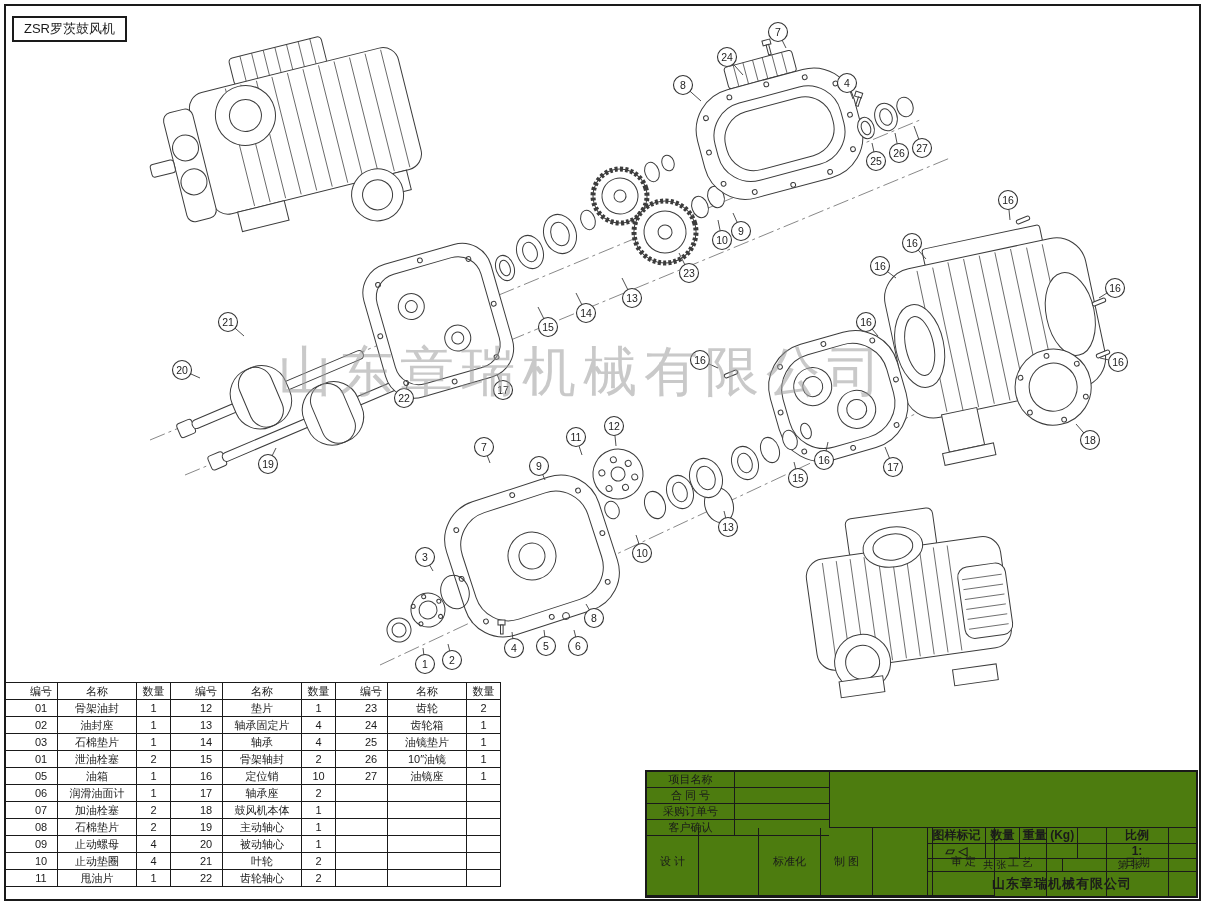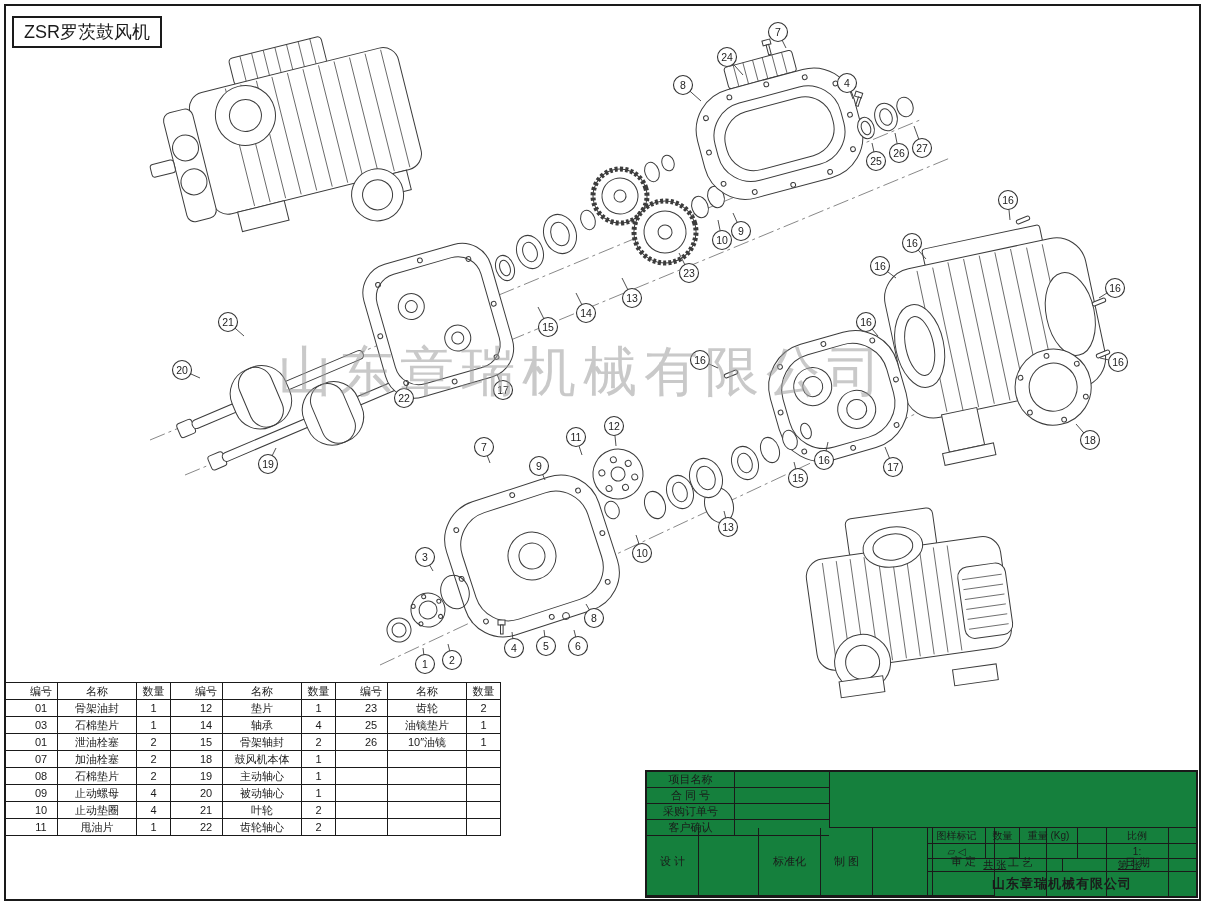--- a/index.html
+++ b/index.html
@@ -1,55 +1,55 @@
 <!DOCTYPE html>
 <html><head>
 <meta charset="utf-8">
 <style>
   html,body{margin:0;padding:0;background:#e9e9e9;}
   .page{position:relative;width:1205px;height:905px;background:#fff;
         font-family:"Liberation Sans", sans-serif;color:#1a1a1a;overflow:hidden;}
   .frame{position:absolute;left:4px;top:4px;right:4px;bottom:4px;border:2px solid #1a1a1a;pointer-events:none;}
   .label-box{position:absolute;left:12px;top:16px;border:2px solid #1a1a1a;background:#fff;
-             padding:2px 10px;font-size:18px;z-index:5;}
+             padding:2px 10px;font-size:13px;z-index:5;}
   .drawing-svg{position:absolute;left:0;top:0;z-index:1;}
   .watermark{position:absolute;left:278px;top:336px;z-index:2;font-size:54px;letter-spacing:7px;
              color:#9d9d9d;opacity:.55;white-space:nowrap;pointer-events:none;}
   
   .parts-table{position:absolute;left:5px;top:682px;z-index:3;background:#fff;}
   .parts-table table{border-collapse:collapse;table-layout:fixed;}
   .parts-table th,.parts-table td{border:1px solid #1a1a1a;height:16px;padding:0 1px;
       font-size:11px;font-weight:normal;text-align:center;white-space:nowrap;overflow:hidden;}
   .parts-table .c0{width:30px;padding-left:20px;} .parts-table .c1{width:76px;} .parts-table .c2{width:31px;}
   
   .tb{position:absolute;left:645px;top:770px;width:553px;height:128px;border:2px solid #1a1a1a;
-      background:#15803d;z-index:3;box-sizing:border-box;font-size:11px;}
+      background:#4d7c0f;z-index:3;box-sizing:border-box;font-size:11px;}
   .tb *{box-sizing:border-box;}
   .tb-top{display:flex;height:56px;}
   .tb-top-left{width:183px;display:flex;flex-direction:column;border-right:1px solid #1a1a1a;}
   .tb-lrow{flex:1;display:flex;border-bottom:1px solid #1a1a1a;}
   .tb-lrow .lab{width:88px;border-right:1px solid #1a1a1a;display:flex;align-items:center;justify-content:center;}
   .tb-lrow .val{flex:1;}
   .tb-top-right{flex:1;border-bottom:1px solid #1a1a1a;}
   .tb-bottom{display:flex;height:68px;}
   .tb-sign{width:281px;display:flex;flex-direction:row;border-right:1px solid #1a1a1a;}
   .tb-srow{flex:1;display:flex;border-bottom:1px solid #1a1a1a;}
   .tb-srow:last-child{border-bottom:none;}
   .tb-srow .s1{width:52px;border-right:1px solid #1a1a1a;display:flex;align-items:center;justify-content:center;}
   .tb-srow .s2{width:60px;border-right:1px solid #1a1a1a;}
   .tb-srow .s3{width:62px;border-right:1px solid #1a1a1a;display:flex;align-items:center;justify-content:center;}
   .tb-srow .s4{flex:1;}
   .tb-right{flex:1;display:flex;flex-direction:column;}
   .tbr-head{height:16px;display:flex;border-bottom:1px solid #1a1a1a;}
   .tbr-sym{height:15px;display:flex;border-bottom:1px solid #1a1a1a;}
-  .tbr-head>div,.tbr-sym>div{display:flex;align-items:center;justify-content:center;border-right:1px solid #1a1a1a;font-size:10px;}
+  .tbr-head>div,.tbr-sym>div{display:flex;align-items:center;justify-content:center;border-right:1px solid #1a1a1a;font-size:12px;font-weight:bold;}
   .tbr-head>div:last-child,.tbr-sym>div:last-child{border-right:none;}
   .w1{width:58px;} .w2{width:34px;} .w3{width:58px;} .w4{flex:1;}
   .tbr-sheet{height:13px;display:flex;border-bottom:1px solid #1a1a1a;font-size:10px;}
-  .tbr-sheet>div{flex:1;display:flex;align-items:center;justify-content:center;text-decoration:underline;}
+  .tbr-sheet>div{flex:1;display:flex;align-items:center;justify-content:center;}
   .tbr-sheet>div:first-child{border-right:1px solid #1a1a1a;}
   .tbr-company{flex:1;display:flex;align-items:center;justify-content:center;
                font-size:13px;font-weight:bold;letter-spacing:1px;}
 </style>
 </head>
 <body>
 
 <div class="page">
   <div class="frame"></div>
 
@@ -529,40 +529,73 @@
             <td class="c1">骨架油封</td>
             <td class="c2">1</td>
             <td class="c0">12</td>
             <td class="c1">垫片</td>
             <td class="c2">1</td>
             <td class="c0">23</td>
             <td class="c1">齿轮</td>
             <td class="c2">2</td>
           </tr>
           <tr>
+            <td class="c0">02</td>
+            <td class="c1">油封座</td>
+            <td class="c2">1</td>
+            <td class="c0">13</td>
+            <td class="c1">轴承固定片</td>
+            <td class="c2">4</td>
+            <td class="c0">24</td>
+            <td class="c1">齿轮箱</td>
+            <td class="c2">1</td>
+          </tr>
+          <tr>
             <td class="c0">03</td>
             <td class="c1">石棉垫片</td>
             <td class="c2">1</td>
             <td class="c0">14</td>
             <td class="c1">轴承</td>
             <td class="c2">4</td>
             <td class="c0">25</td>
             <td class="c1">油镜垫片</td>
             <td class="c2">1</td>
           </tr>
           <tr>
             <td class="c0">01</td>
             <td class="c1">泄油栓塞</td>
             <td class="c2">2</td>
             <td class="c0">15</td>
             <td class="c1">骨架轴封</td>
             <td class="c2">2</td>
             <td class="c0">26</td>
             <td class="c1">10″油镜</td>
             <td class="c2">1</td>
+          </tr>
+          <tr>
+            <td class="c0">05</td>
+            <td class="c1">油箱</td>
+            <td class="c2">1</td>
+            <td class="c0">16</td>
+            <td class="c1">定位销</td>
+            <td class="c2">10</td>
+            <td class="c0">27</td>
+            <td class="c1">油镜座</td>
+            <td class="c2">1</td>
+          </tr>
+          <tr>
+            <td class="c0">06</td>
+            <td class="c1">润滑油面计</td>
+            <td class="c2">1</td>
+            <td class="c0">17</td>
+            <td class="c1">轴承座</td>
+            <td class="c2">2</td>
+            <td class="c0"></td>
+            <td class="c1"></td>
+            <td class="c2"></td>
           </tr>
           <tr>
             <td class="c0">07</td>
             <td class="c1">加油栓塞</td>
             <td class="c2">2</td>
             <td class="c0">18</td>
             <td class="c1">鼓风机本体</td>
             <td class="c2">1</td>
             <td class="c0"></td>
             <td class="c1"></td>

